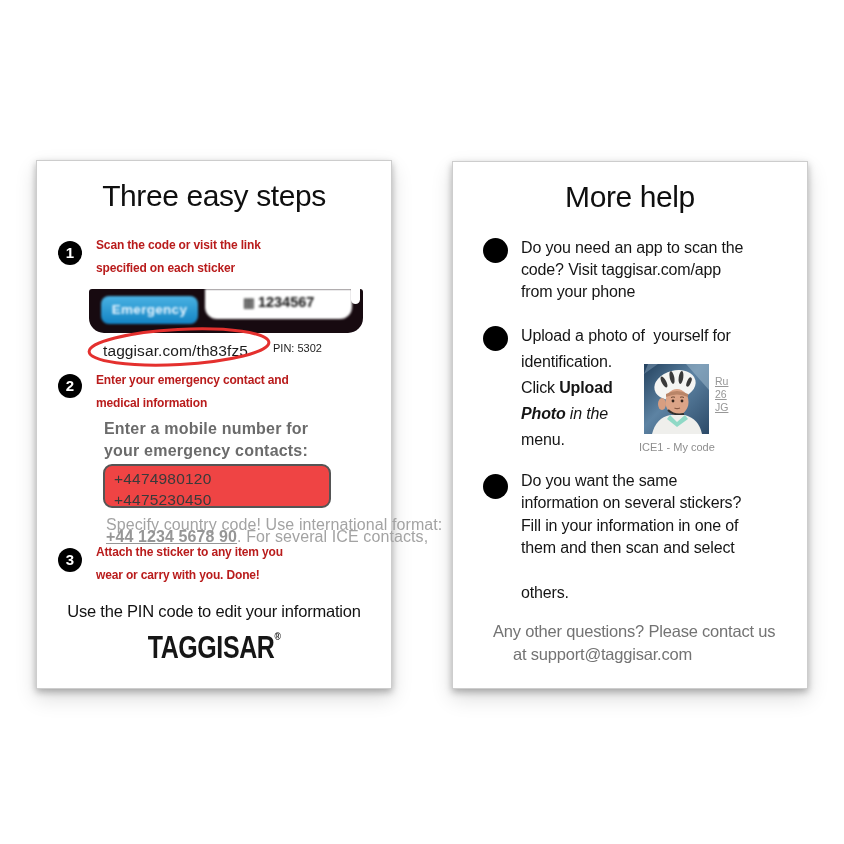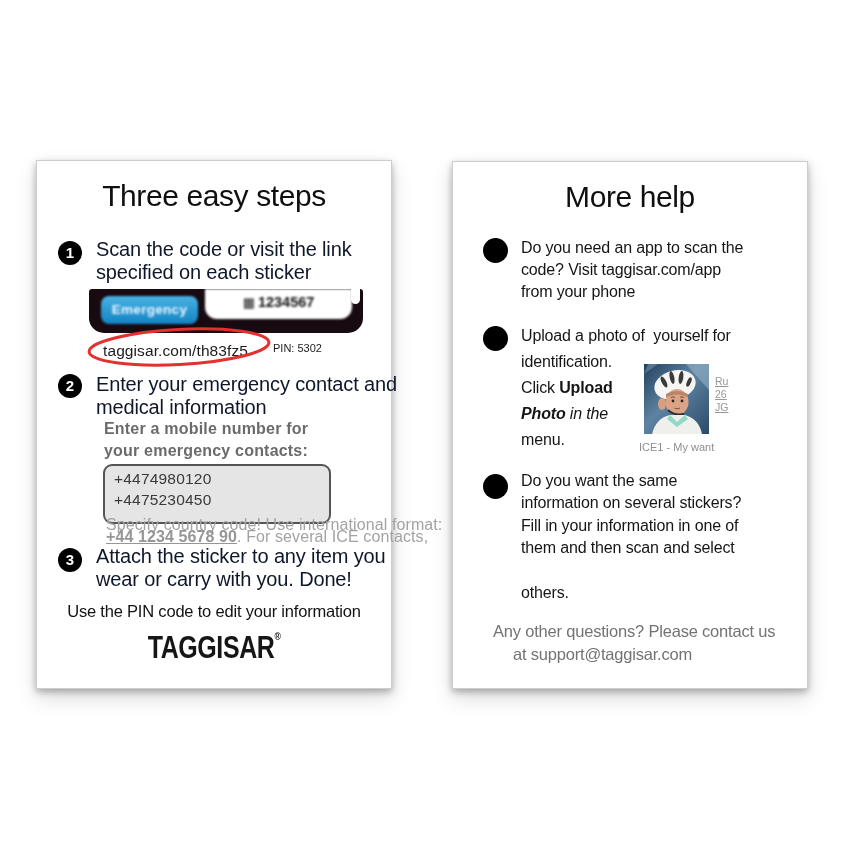--- a/index.html
+++ b/index.html
@@ -13,21 +13,21 @@
     border:1px solid #cdcdcd;
     box-shadow:0 3px 7px rgba(0,0,0,.28),0 9px 20px rgba(0,0,0,.14);
   }
   #left-card{left:36px;top:160px;height:527px;}
   #right-card{left:452px;top:161px;height:526px;}
   .abs{position:absolute;white-space:pre;}
   .card-title{
     position:absolute;left:0;right:0;top:18px;text-align:center;
     font-size:30px;letter-spacing:-.4px;color:#0f0f0f;white-space:pre;
   }
-  .t16{font-size:20px;letter-spacing:-.15px;color:#0f172a;}
+  .t16{font-size:12px;letter-spacing:-.15px;color:#b91c1c;font-weight:bold;}
   .badge{
     position:absolute;left:21px;width:24px;height:24px;border-radius:50%;
     background:#000;color:#fff;font-weight:bold;font-size:15px;line-height:24px;
     text-align:center;white-space:pre;
   }
   .dot{position:absolute;left:30px;width:25px;height:25px;border-radius:50%;background:#000;}
   
   .sticker{
     position:absolute;left:52px;top:128px;width:274px;height:44px;
     background:#170a10;border-radius:3px 3px 15px 15px;filter:blur(.6px);
@@ -43,21 +43,21 @@
     border-radius:0 0 12px 12px;color:#141414;font-weight:bold;font-size:14.5px;
     line-height:27px;text-align:center;filter:blur(1.2px);white-space:pre;
   }
   .qr{font-size:13px;margin-right:3px;}
   .hook{position:absolute;right:3px;top:0;width:9px;height:15px;background:#fff;border-radius:0 0 7px 7px;}
   .red-oval{position:absolute;left:48px;top:165px;width:188px;height:43px;pointer-events:none;}
   .link-text{left:66px;top:181px;font-size:15.5px;color:#1c1c1c;filter:blur(.35px);letter-spacing:.1px;}
   .pin-text{left:236px;top:181px;font-size:11px;color:#1c1c1c;filter:blur(.35px);}
   .prompt{left:67px;font-size:16px;font-weight:bold;color:#6b6b6b;filter:blur(.45px);letter-spacing:.2px;}
   .phone-box{
-    position:absolute;left:66px;top:303px;width:228px;height:60px;background:#e5e5e5;
+    position:absolute;left:66px;top:303px;width:228px;height:44px;background:#ef4444;
     border:2px solid #555;border-radius:9px;box-sizing:border-box;
     padding:2px 0 0 9px;filter:blur(.4px);
   }
   .phone-line{font-size:15.5px;line-height:21px;color:#3a3a3a;letter-spacing:.2px;white-space:pre;}
   .hint{left:69px;font-size:16px;color:#a3a3a3;filter:blur(.5px);letter-spacing:.1px;}
   .hint b{color:#969696;text-decoration:underline;}
   .pin-note{left:0;right:0;top:441px;text-align:center;font-size:16.5px;letter-spacing:-.2px;color:#121212;}
   .logo{
     left:0;right:0;top:468px;text-align:center;font-size:32px;font-weight:bold;
     letter-spacing:-.5px;transform:scaleX(.78);color:#161616;
@@ -151,21 +151,21 @@
       <circle cx="38" cy="37" r="1.4" fill="#35241c"></circle>
       <path d="M27 33.5 Q29 32.4 31 33.3" stroke="#6d4a35" stroke-width="1" fill="none"></path>
       <path d="M36 33.3 Q38 32.4 40 33.5" stroke="#6d4a35" stroke-width="1" fill="none"></path>
       <path d="M30.5 44 Q33 45.4 36 44" stroke="#8a5a44" stroke-width="1.2" fill="none"></path>
       <path d="M24 46 Q30 52 40 50" stroke="#30302e" stroke-width="2" fill="none"></path>
       <path d="M8 70 Q12 54 26 51 L41 51 Q55 55 58 70 Z" fill="#efefec"></path>
       <path d="M26 51 L33 58 L41 51 L44 55 L33 63 L23 55 Z" fill="#8fd9c6"></path>
       <ellipse cx="18" cy="40" rx="4" ry="6" fill="#d79e81"></ellipse>
     </svg>
   </div>
-  <div class="abs photo-caption">ICE1 - My want</div>
+  <div class="abs photo-caption">ICE1 - My code</div>
   <div class="abs side-txt" style="top:213px;">Ru</div>
   <div class="abs side-txt" style="top:226px;">26</div>
   <div class="abs side-txt" style="top:239px;">JG</div>
 
   <div class="dot" style="top:312px;"></div>
   <div class="abs bl" style="top:310px;">Do you want the same</div>
   <div class="abs bl" style="top:332px;">information on several stickers?</div>
   <div class="abs bl" style="top:355px;">Fill in your information in one of</div>
   <div class="abs bl" style="top:377px;">them and then scan and select</div>
   <div class="abs bl" style="top:422px;">others.</div>

